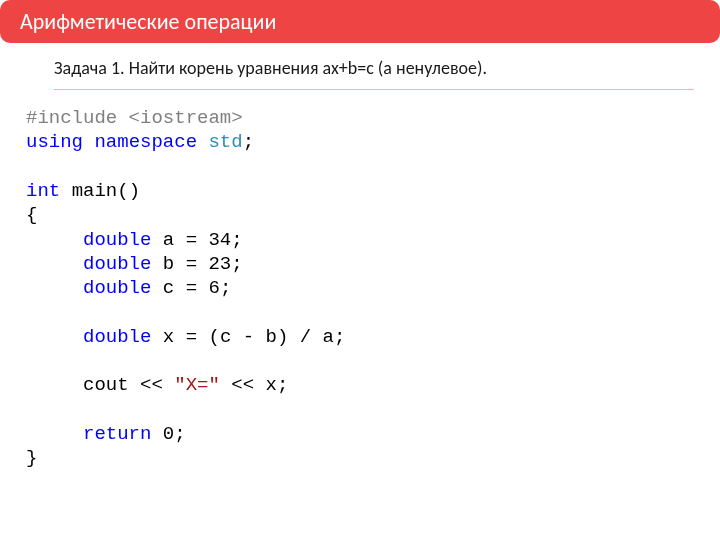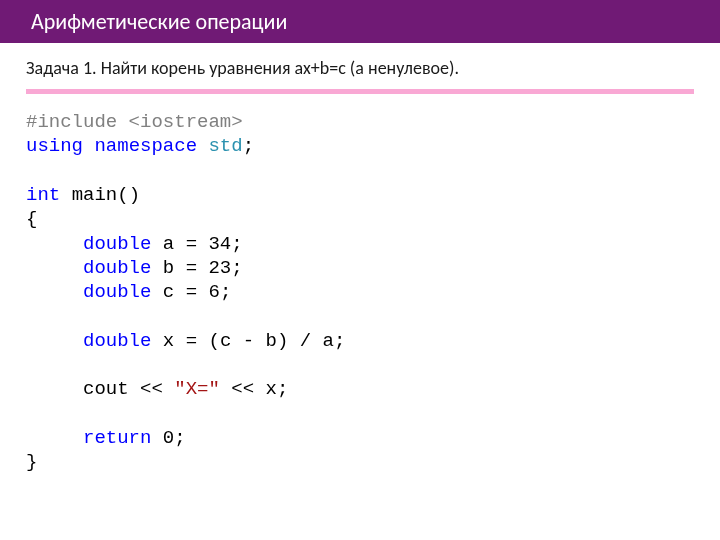--- a/index.html
+++ b/index.html
@@ -1,33 +1,35 @@
 <!DOCTYPE html>
 <html><head>
 <meta charset="utf-8">
 <style>
   * { margin: 0; padding: 0; box-sizing: border-box; }
   html, body { width: 720px; height: 540px; background: #fff; font-family: Calibri, Arial, sans-serif; }
   .slide { width: 720px; height: 540px; position: relative; }
   .title-bar {
-    background: #701a75;
+    background: #ef4444;
     color: #fff;
-    padding: 8px 31px;
+    padding: 8px 20px;
     font-size: 22px;
     font-weight: 400;
+    border-radius: 10px;
   }
   .content {
     padding: 14px 26px;
   }
   .problem {
     font-size: 18px;
     color: #1a1a1a;
     margin-bottom: 6px;
-    border-bottom: 5px solid #f9a8d4;
+    border-bottom: 1px solid #f9a8d4;
     padding-bottom: 10px;
+    margin-left: 28px;
   }
   .code {
     font-family: Consolas, "Courier New", monospace;
     font-size: 19px;
     line-height: 1.28;
     color: #000;
     white-space: pre;
     padding-top: 10px;
   }
   .t-pp  { color: #808080; }           

